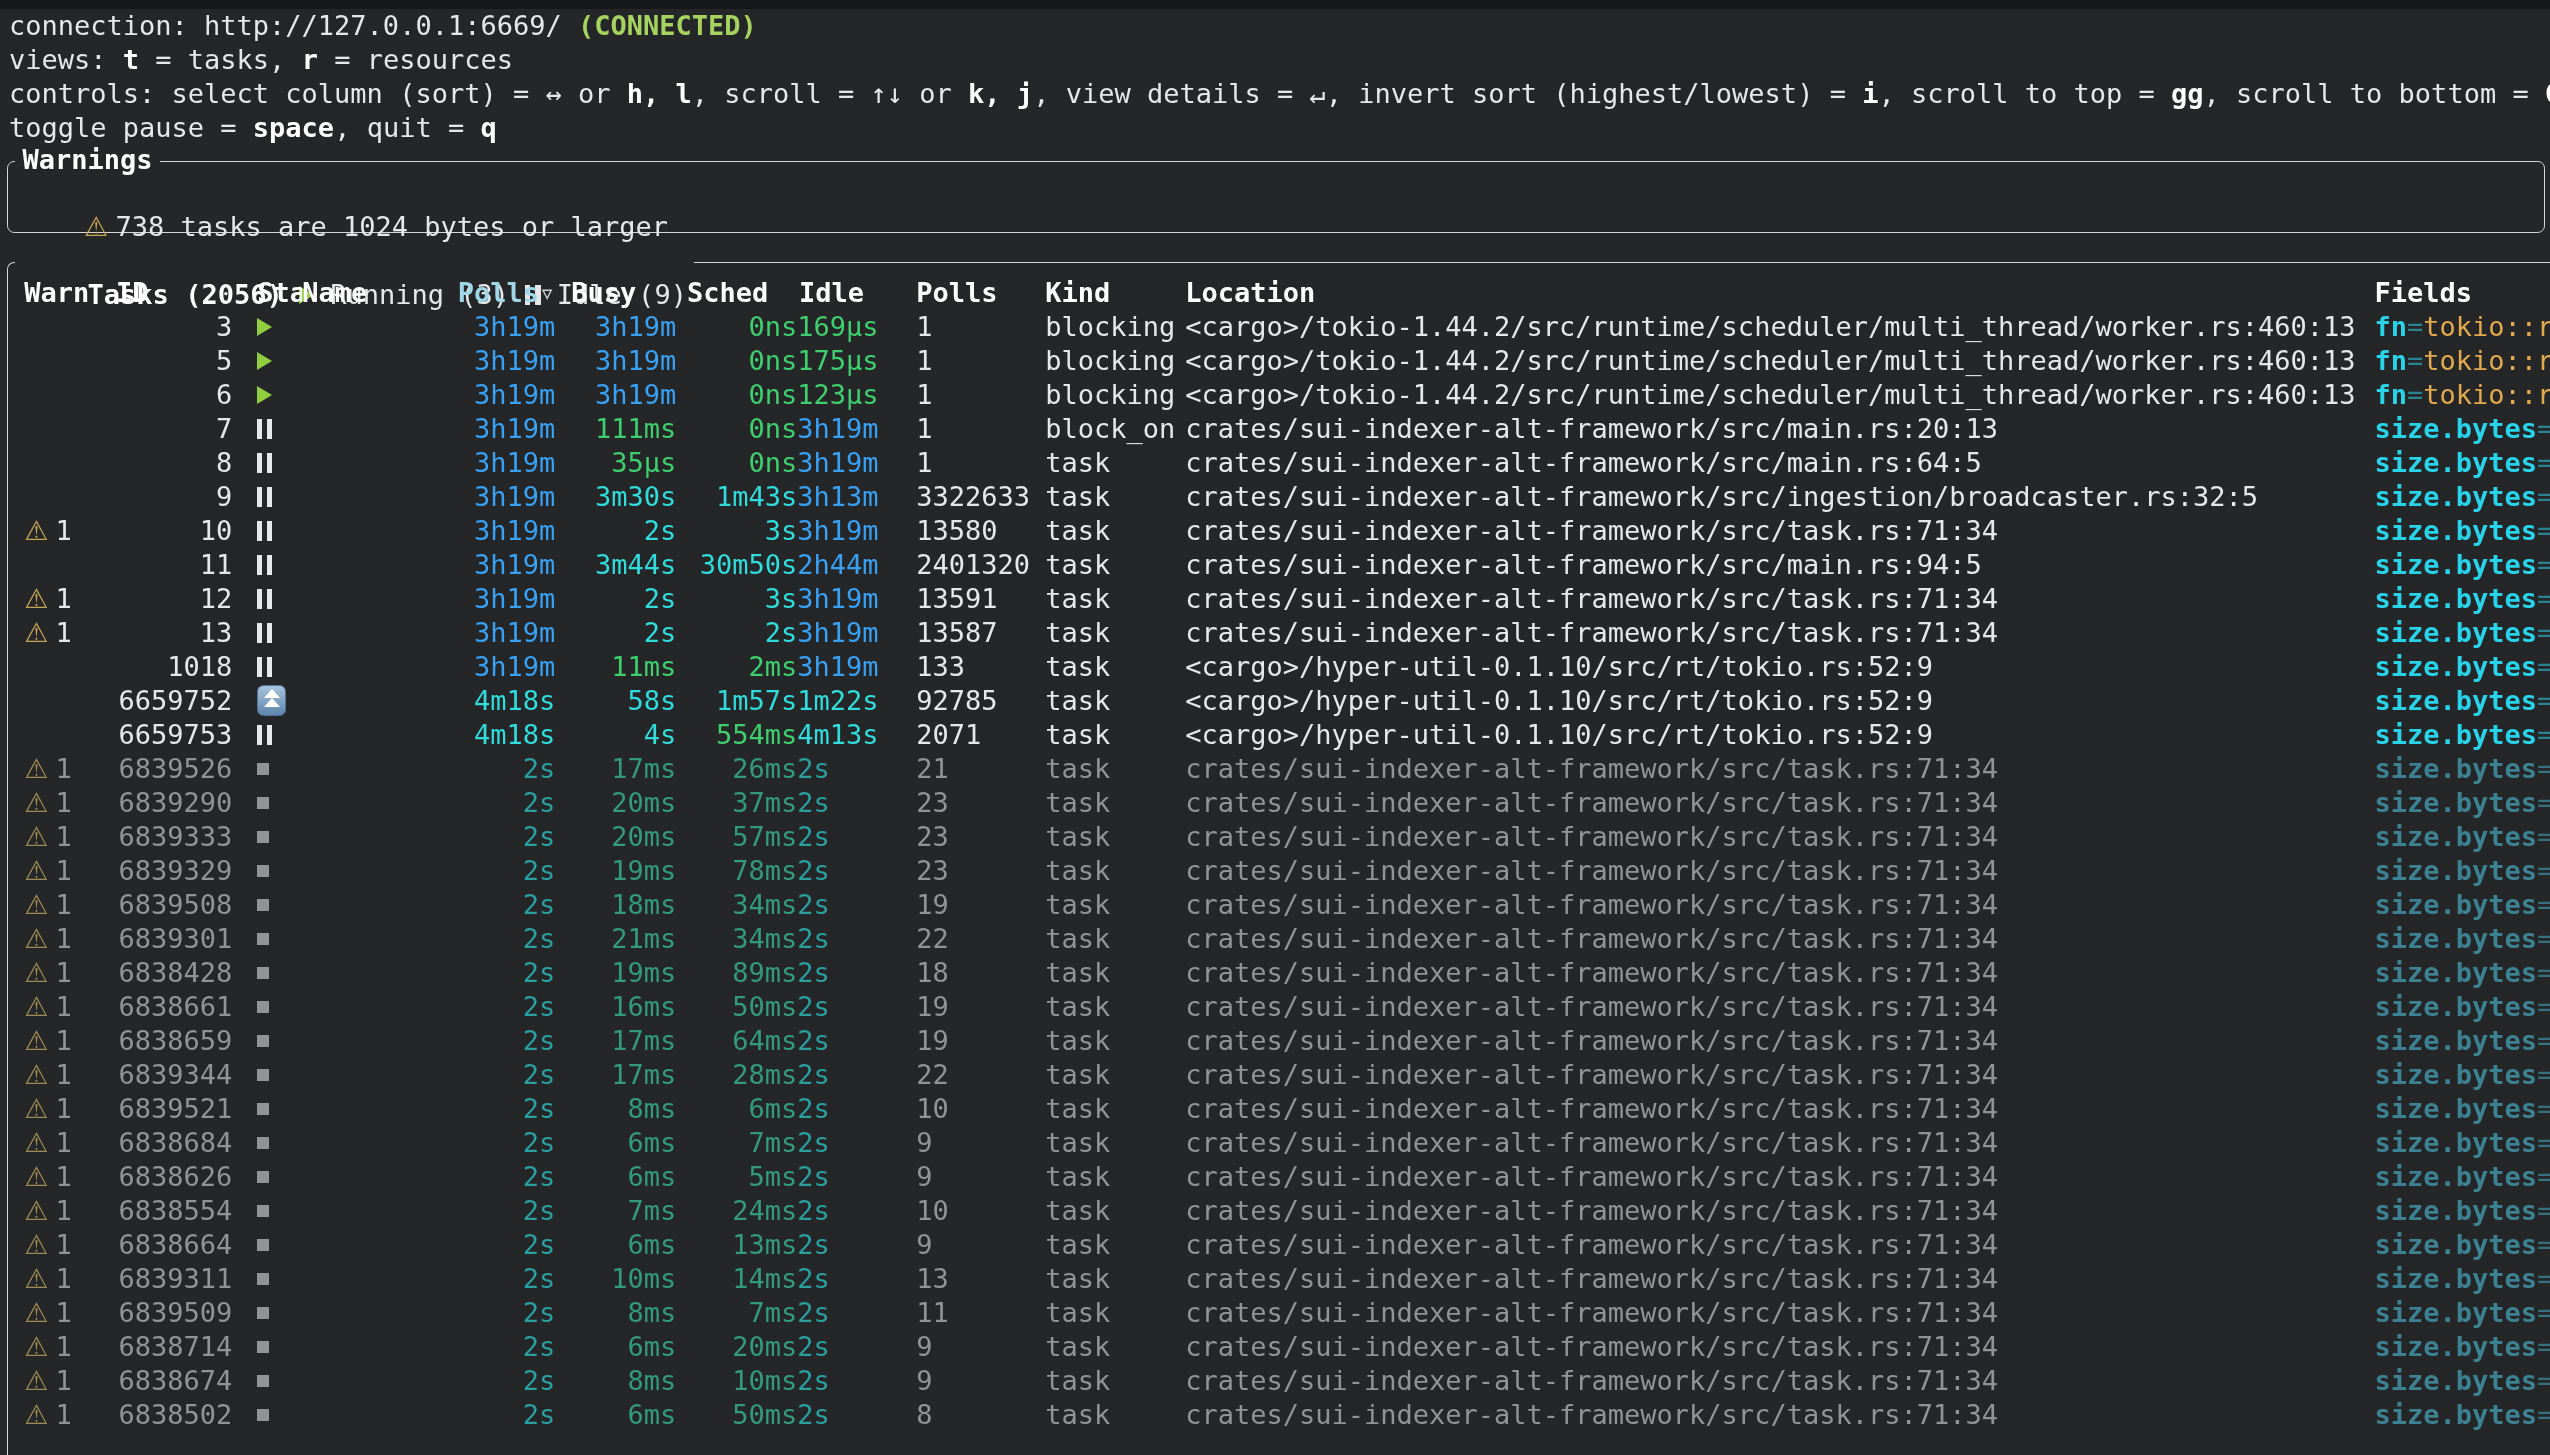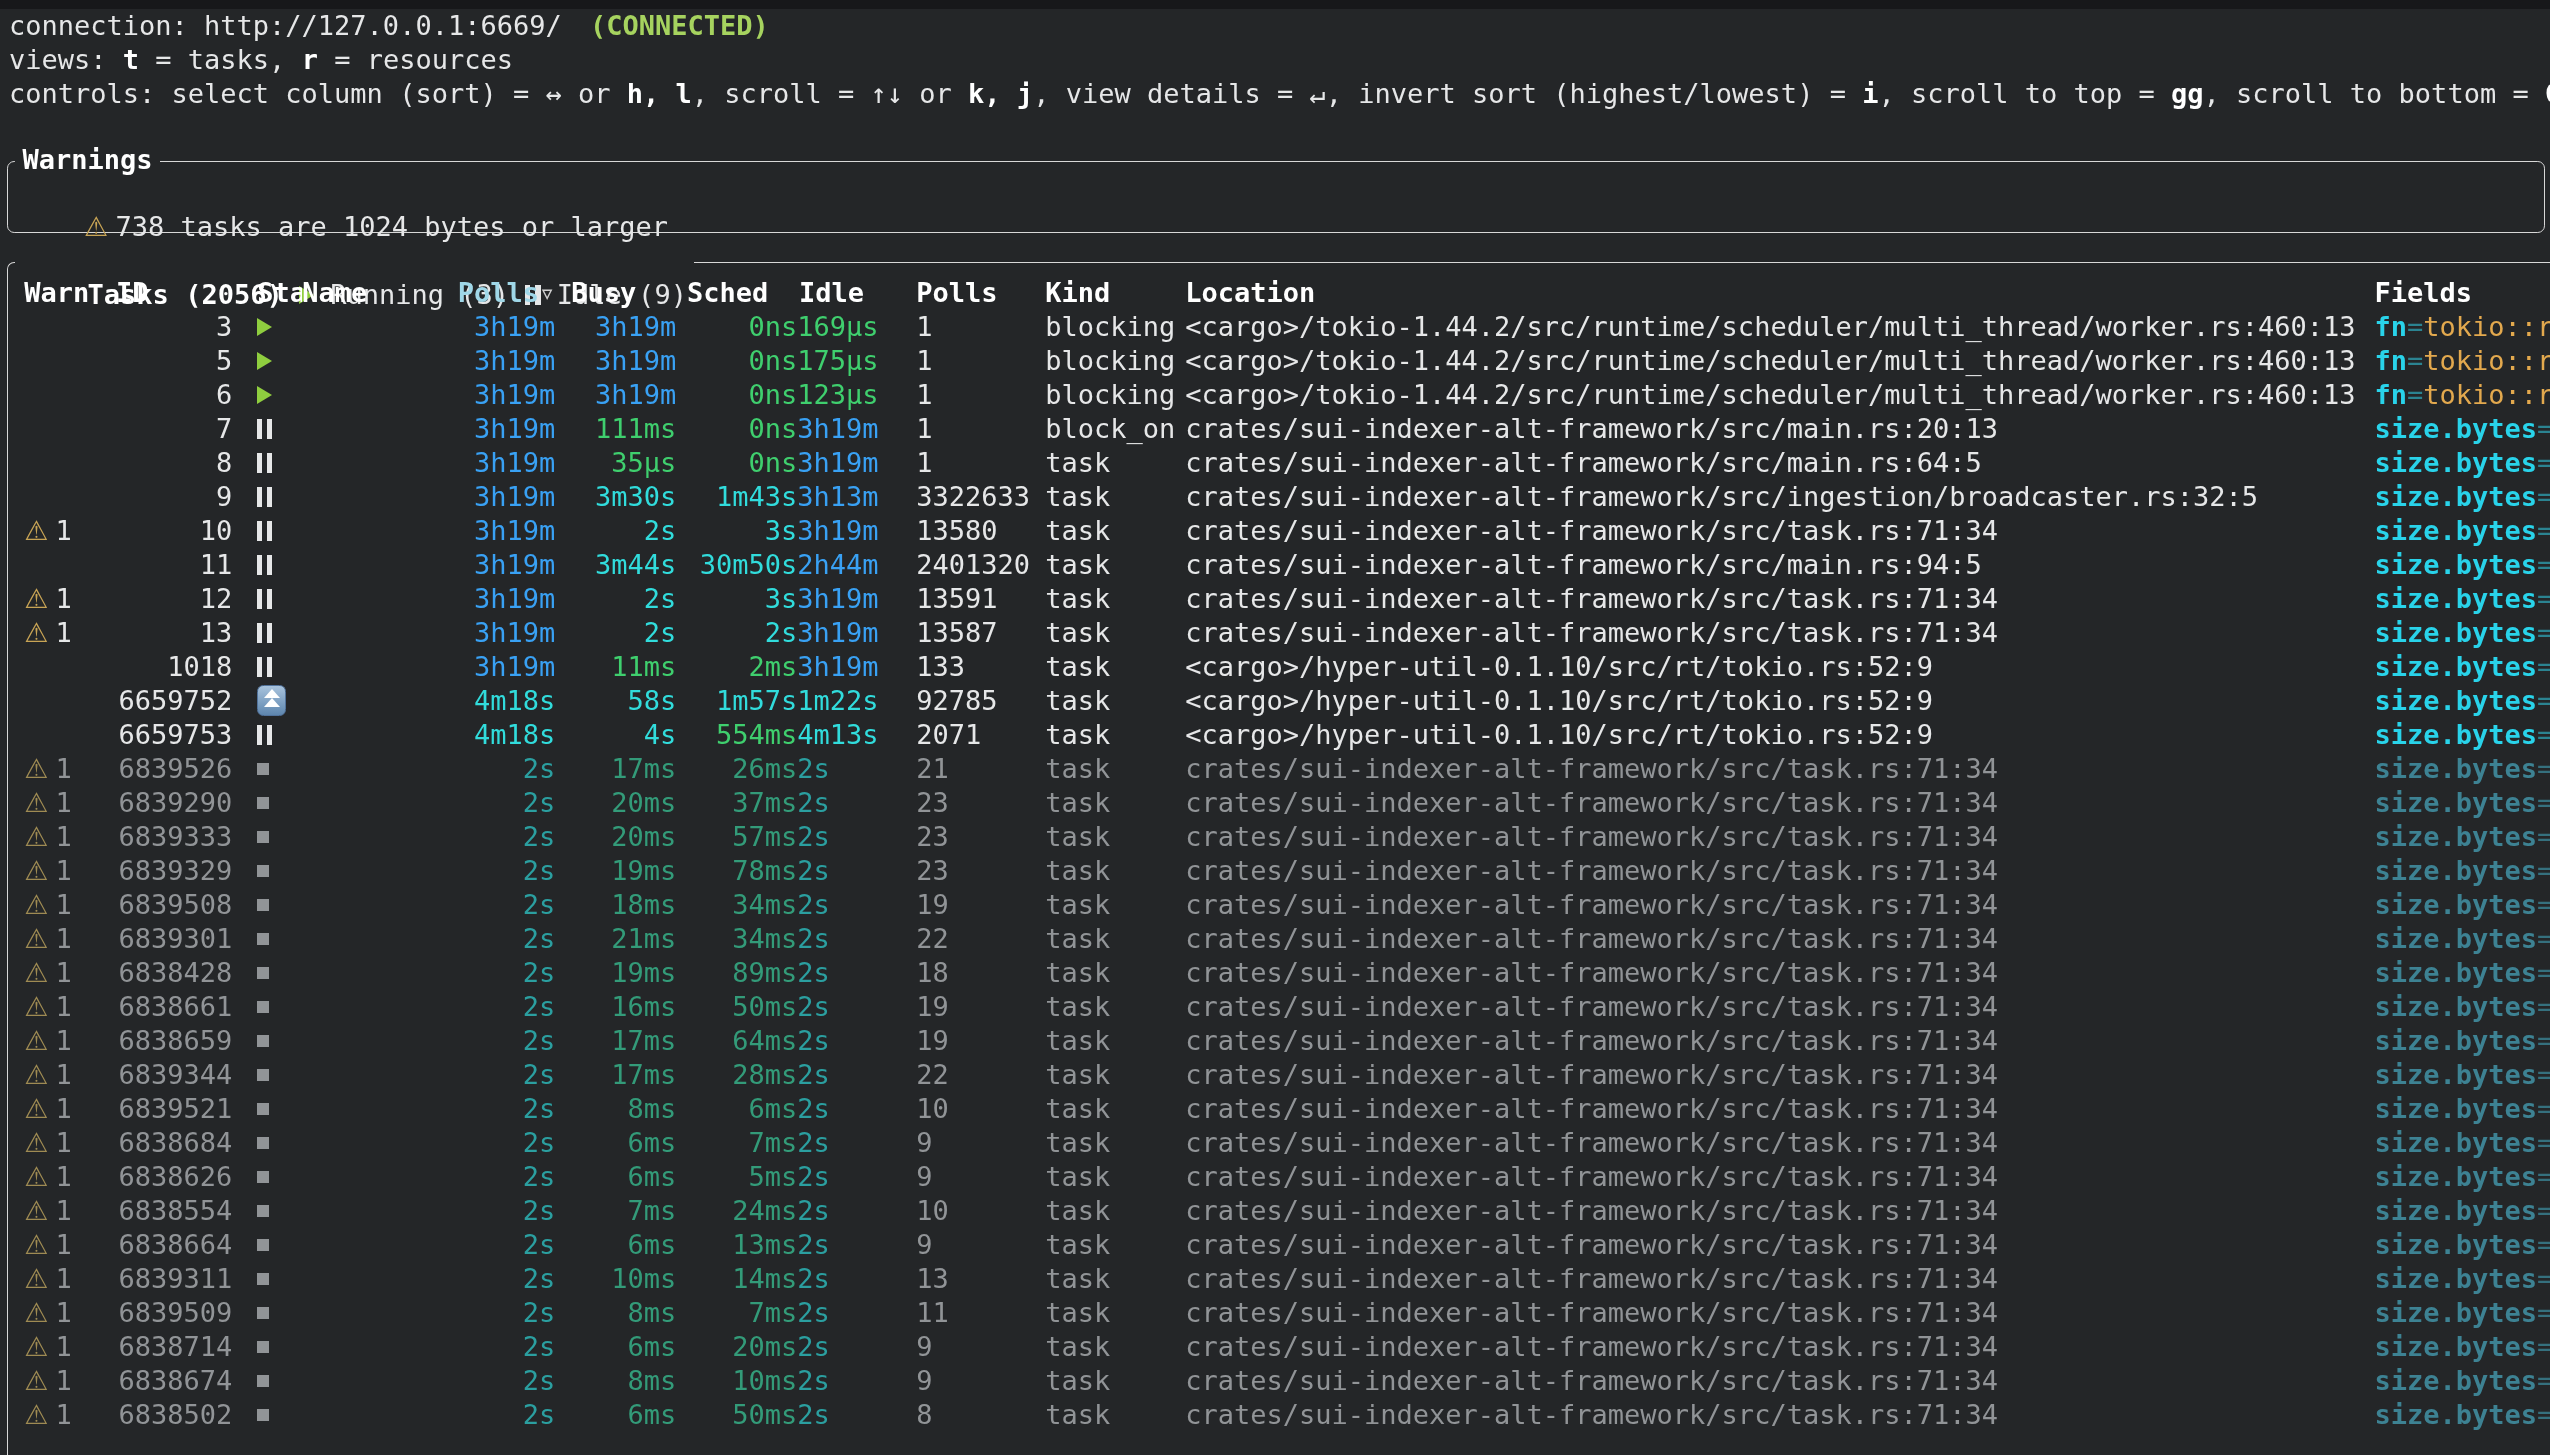--- a/index.html
+++ b/index.html
@@ -7,21 +7,21 @@
   body{
     width:2550px;height:1456px;overflow:hidden;position:relative;
     background:var(--bg);
     font-family:"DejaVu Sans Mono",monospace;
     font-size:27px;line-height:34px;color:var(--fg);
   }
   .topstrip{position:absolute;top:0;left:0;right:0;height:9px;background:var(--strip);}
   .status{position:absolute;top:9px;left:9px;right:0;}
   .status .line{height:34px;white-space:pre;}
   .bold{font-weight:bold;color:var(--bright);}
-  .gb{font-weight:bold;color:var(--green_accent);margin-left:12px;}
+  .gb{font-weight:bold;color:var(--green_accent);}
 
   .panel{position:absolute;border:1.8px solid var(--border);border-radius:7.2px;}
   .panel-title{position:absolute;top:-19px;left:7.2px;background:var(--bg);padding:0 7.2px;height:34px;white-space:pre;color:var(--fg);}
   .panel-title .tmain{font-weight:bold;color:var(--bright);}
 
   #warnings{left:7.2px;right:5.4px;top:161px;height:70px;}
   .warn-line{position:absolute;top:14.4px;left:10.8px;white-space:pre;color:var(--fg);}
 
   #tasks{left:7.2px;right:-5.4px;top:262px;height:1202px;border-right:none;border-bottom:none;border-radius:7.2px 0 0 0;}
   .thead{position:absolute;top:12.6px;left:0;right:0;display:flex;font-weight:bold;color:var(--bright);white-space:pre;}
@@ -81,20 +81,21 @@
 </style>
 </head>
 <body>
 
 <div class="topstrip"></div>
 
 <div class="status">
     <div class="line"><span>connection: http://127.0.0.1:6669/ </span><span class="gb">(CONNECTED)</span></div>
     <div class="line"><span>views: </span><span class="bold">t</span><span> = tasks, </span><span class="bold">r</span><span> = resources</span></div>
     <div class="line"><span>controls: select column (sort) = ↔ or </span><span class="bold">h, l</span><span>, scroll = ↑↓ or </span><span class="bold">k, j</span><span>, view details = ↵, invert sort (highest/lowest) = </span><span class="bold">i</span><span>, scroll to top = </span><span class="bold">gg</span><span>, scroll to bottom = </span><span class="bold">G</span></div>
+    <div class="line"><span>toggle pause = </span><span class="bold">space</span><span>, quit = </span><span class="bold">q</span></div>
   </div>
 
 <div class="panel" id="warnings">
   <div class="panel-title"><span class="tmain">Warnings</span></div>
   <div class="warn-line">
     <span class="w-icon">⚠</span><span>738 tasks are 1024 bytes or larger</span>
   </div>
 </div>
 
 <div class="panel" id="tasks">

